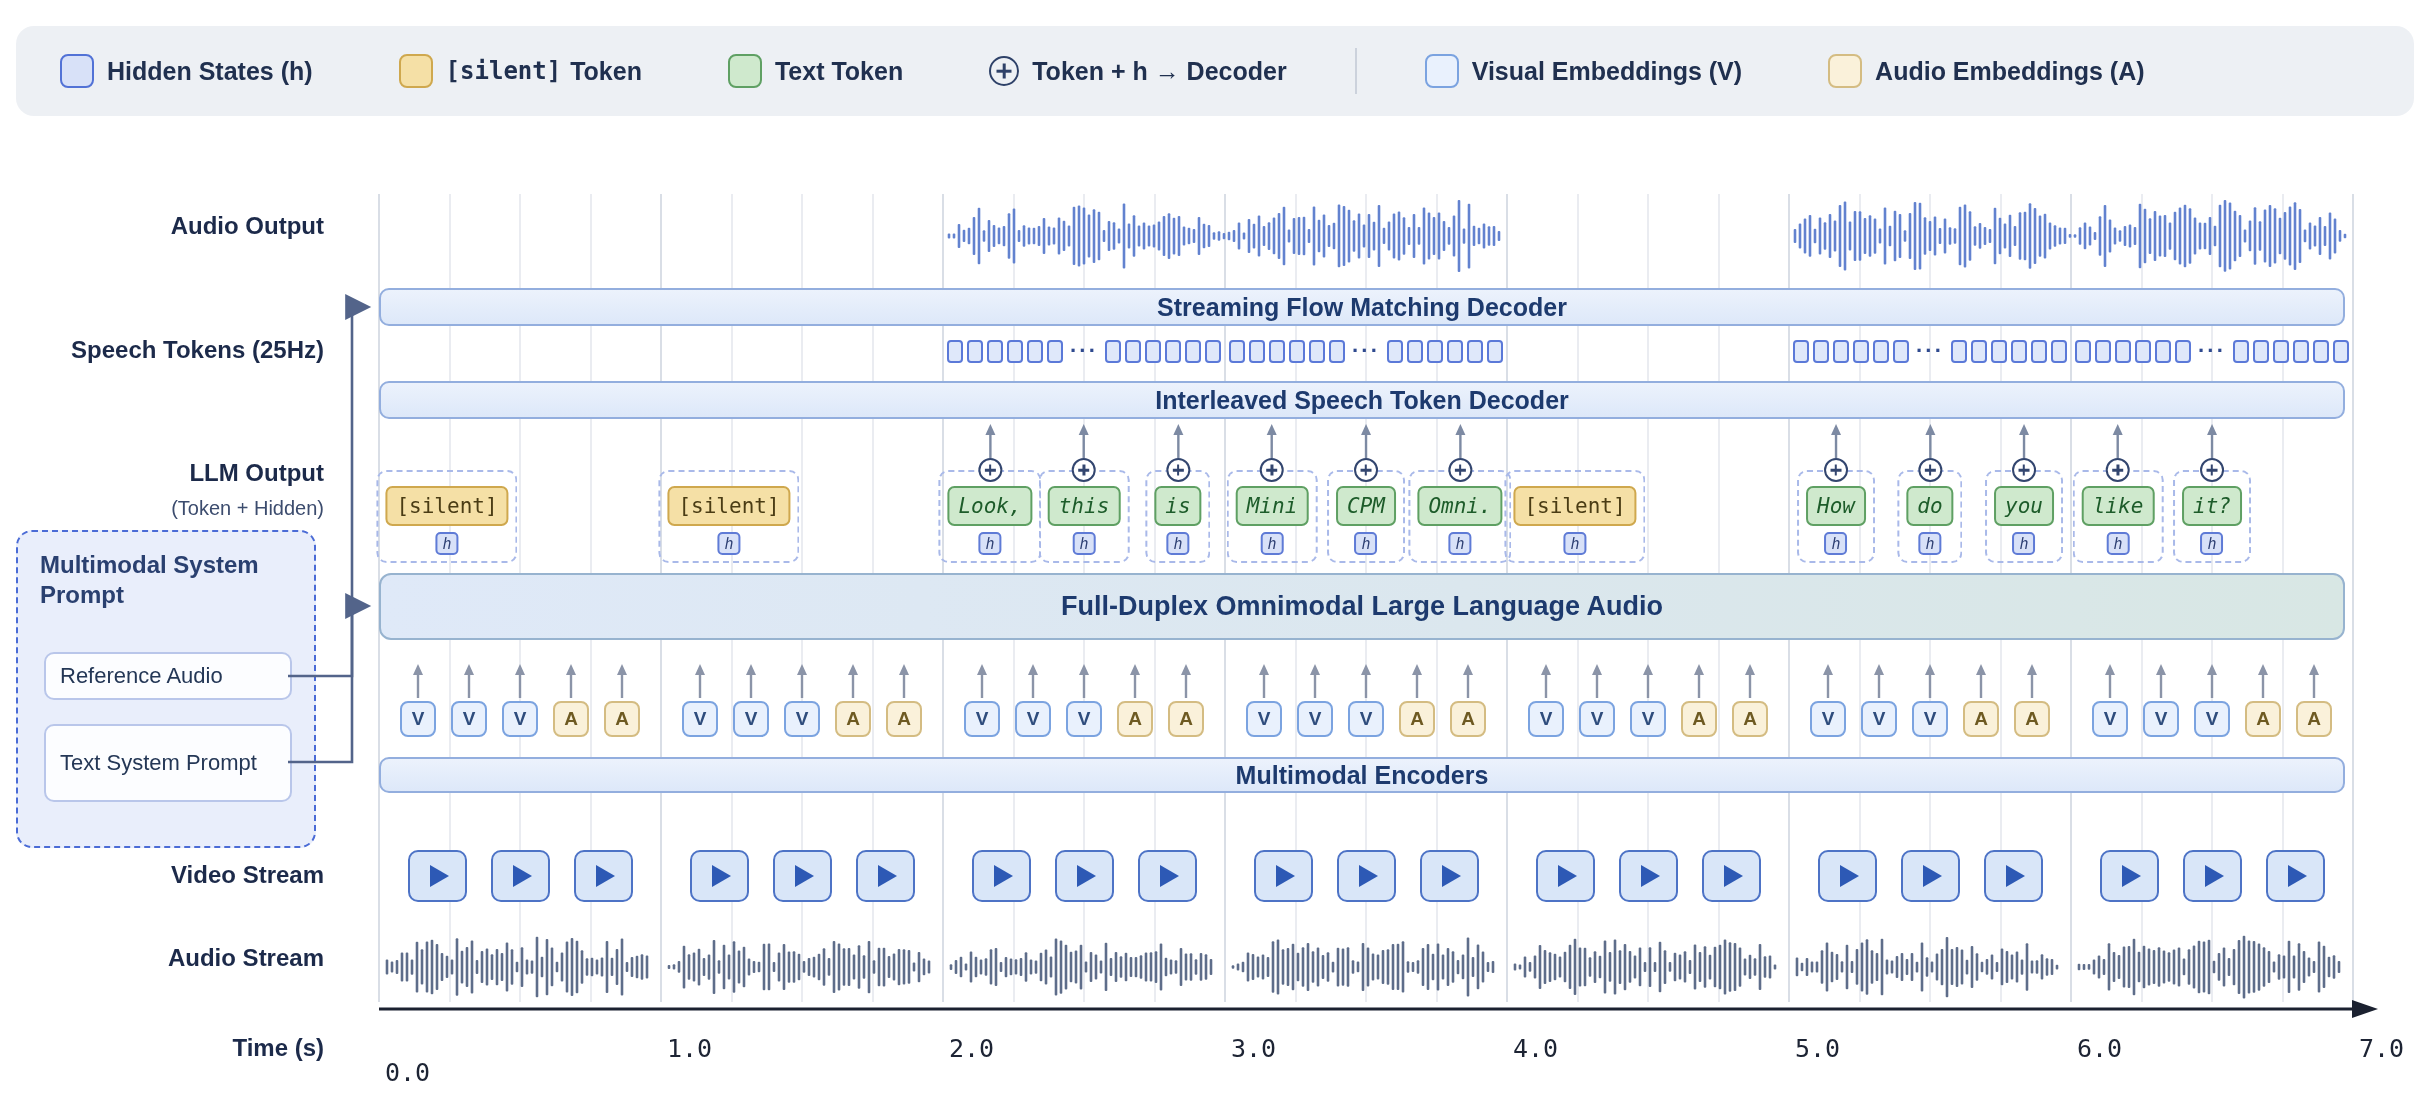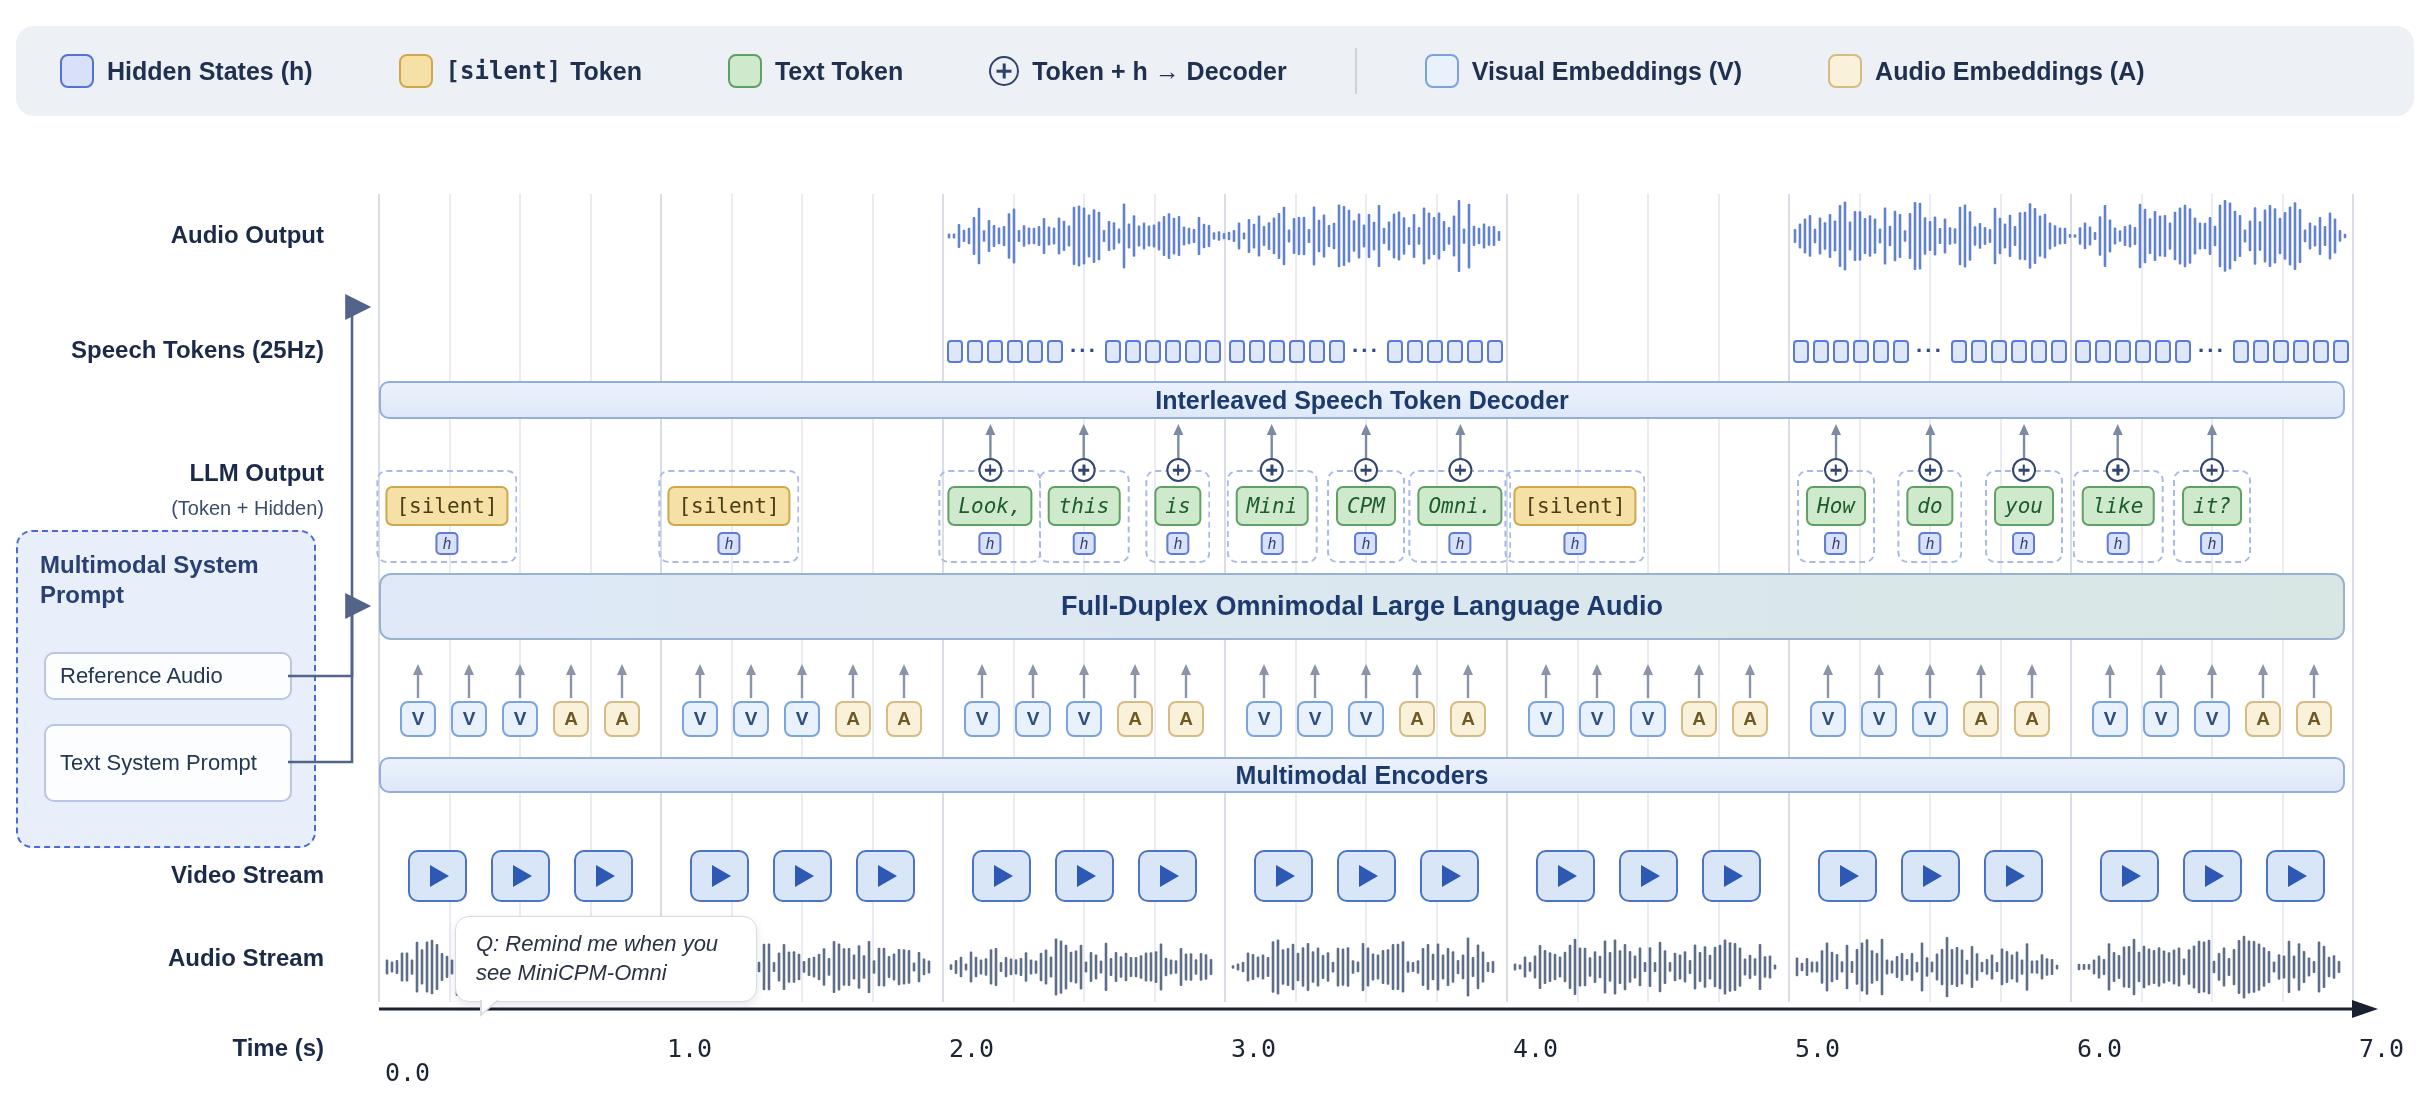--- a/index.html
+++ b/index.html
@@ -25,21 +25,21 @@
   .legend-mono{font-family:"DejaVu Sans Mono",monospace;font-size:24px;font-weight:bold;margin-right:-4px;}
 
   
   .gridline{position:absolute;top:194px;height:808px;width:2px;background:#eaecf1;}
   .gridline.major{background:#d9dee6;}
 
   
   .row-label{position:absolute;right:2106px;transform:translateY(-50%);font-weight:bold;font-size:24px;
              color:#1c2a4a;white-space:nowrap;text-align:right;}
   .row-label.sub{font-weight:normal;font-size:20px;color:#3c4c6e;}
-  #lbl-audio-output{top:235px;} #lbl-speech{top:350px;} #lbl-llm{top:473px;} #lbl-llm-sub{top:508px;text-align:center;}
+  #lbl-audio-output{top:226px;} #lbl-speech{top:350px;} #lbl-llm{top:473px;} #lbl-llm-sub{top:508px;text-align:center;}
   #lbl-video{top:875px;} #lbl-audio-stream{top:958px;} #lbl-time{top:1048px;}
 
   
   .bar{position:absolute;left:379px;width:1966px;display:flex;align-items:center;justify-content:center;
        font-weight:bold;color:var(--bar-text,#1d3a6e);border:2px solid #93aede;border-radius:10px;
        background:linear-gradient(180deg,#ecf2fc,#dde8f9);box-sizing:border-box;white-space:nowrap;}
   #bar-flow{top:288px;height:38px;font-size:25px;}
   #bar-interleaved{top:381px;height:38px;font-size:25px;}
   #bar-llm{top:573px;height:67px;font-size:27px;border-color:#97b3cf;border-radius:12px;
            background:linear-gradient(90deg,#dfe9f8,#dbe7ee 55%,#d8e7e4);}
@@ -766,20 +766,21 @@
       <rect x="2302.7" y="22.0" width="2.6" height="32.0" rx="1" fill="#5e6d8a"></rect>
       <rect x="2307.7" y="28.5" width="2.6" height="19.0" rx="1" fill="#5e6d8a"></rect>
       <rect x="2312.7" y="32.0" width="2.6" height="12.1" rx="1" fill="#5e6d8a"></rect>
       <rect x="2317.7" y="12.6" width="2.6" height="50.9" rx="1" fill="#5e6d8a"></rect>
       <rect x="2322.7" y="16.8" width="2.6" height="42.3" rx="1" fill="#5e6d8a"></rect>
       <rect x="2327.7" y="27.8" width="2.6" height="20.4" rx="1" fill="#5e6d8a"></rect>
       <rect x="2332.7" y="26.2" width="2.6" height="23.6" rx="1" fill="#5e6d8a"></rect>
       <rect x="2337.7" y="32.1" width="2.6" height="11.8" rx="1" fill="#5e6d8a"></rect>
     </svg>
 
+  <div class="bar" id="bar-flow">Streaming Flow Matching Decoder</div>
   <div class="bar" id="bar-interleaved">Interleaved Speech Token Decoder</div>
   <div class="bar" id="bar-llm">Full-Duplex Omnimodal Large Language Audio</div>
   <div class="bar" id="bar-encoders">Multimodal Encoders</div>
 
   <div class="layer" id="row-squares">
       <div class="sq-group" style="left: 947px; width: 274px;">
         <div class="sq"></div>
         <div class="sq"></div>
         <div class="sq"></div>
         <div class="sq"></div>
@@ -1343,24 +1344,20 @@
       <marker id="ah" markerWidth="12" markerHeight="12" refX="8" refY="5" orient="auto">
         <path d="M0,0 L10,5 L0,10 z" fill="#53648a"></path>
       </marker>
     </defs>
     <path class="sys-arrow" d="M288,676 H352 V307 H366" marker-end="url(#ah)"></path>
     <path class="sys-arrow" d="M288,762 H352 V606 H366" marker-end="url(#ah)"></path>
     <line x1="379" y1="1009" x2="2356" y2="1009" stroke="#1b2130" stroke-width="3"></line>
     <polygon points="2378,1009 2352,1000 2352,1018" fill="#1b2130"></polygon>
   </svg>
 
-  <div id="bubble">
-    <span>Q: Remind me when you</span>
-    <span>see MiniCPM-Omni</span>
-  </div>
 
   <div class="layer" id="ticks">
       <div class="tick" style="left: 385px; margin-top: 24px;">0.0</div>
       <div class="tick" style="left: 667px;">1.0</div>
       <div class="tick" style="left: 949px;">2.0</div>
       <div class="tick" style="left: 1231px;">3.0</div>
       <div class="tick" style="left: 1513px;">4.0</div>
       <div class="tick" style="left: 1795px;">5.0</div>
       <div class="tick" style="left: 2077px;">6.0</div>
       <div class="tick" style="left: 2359px;">7.0</div>

